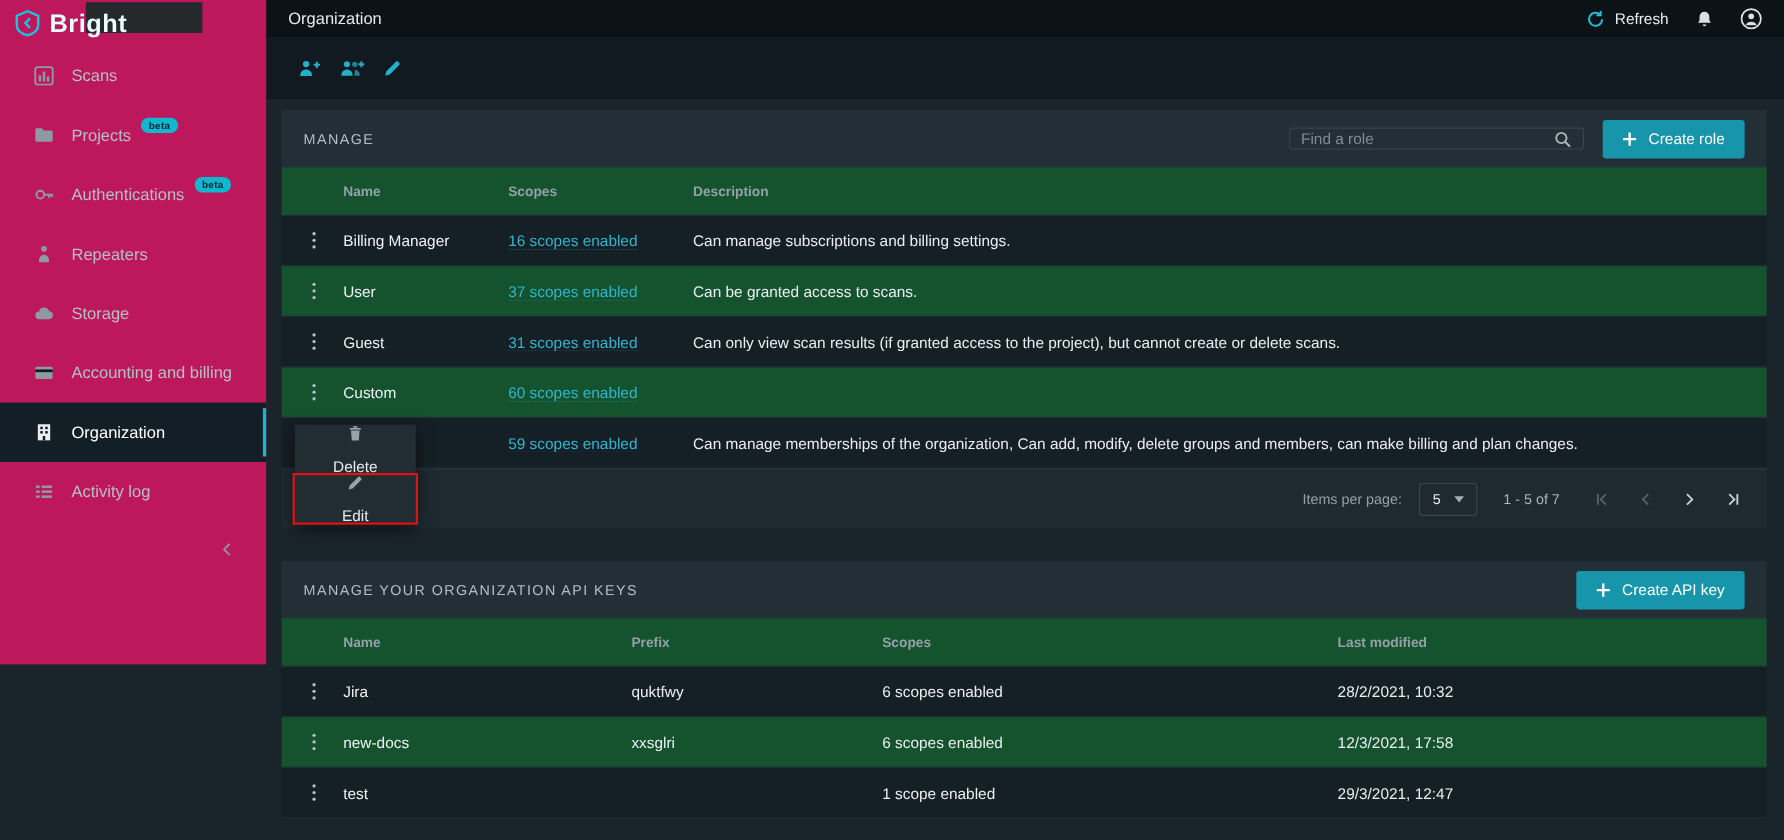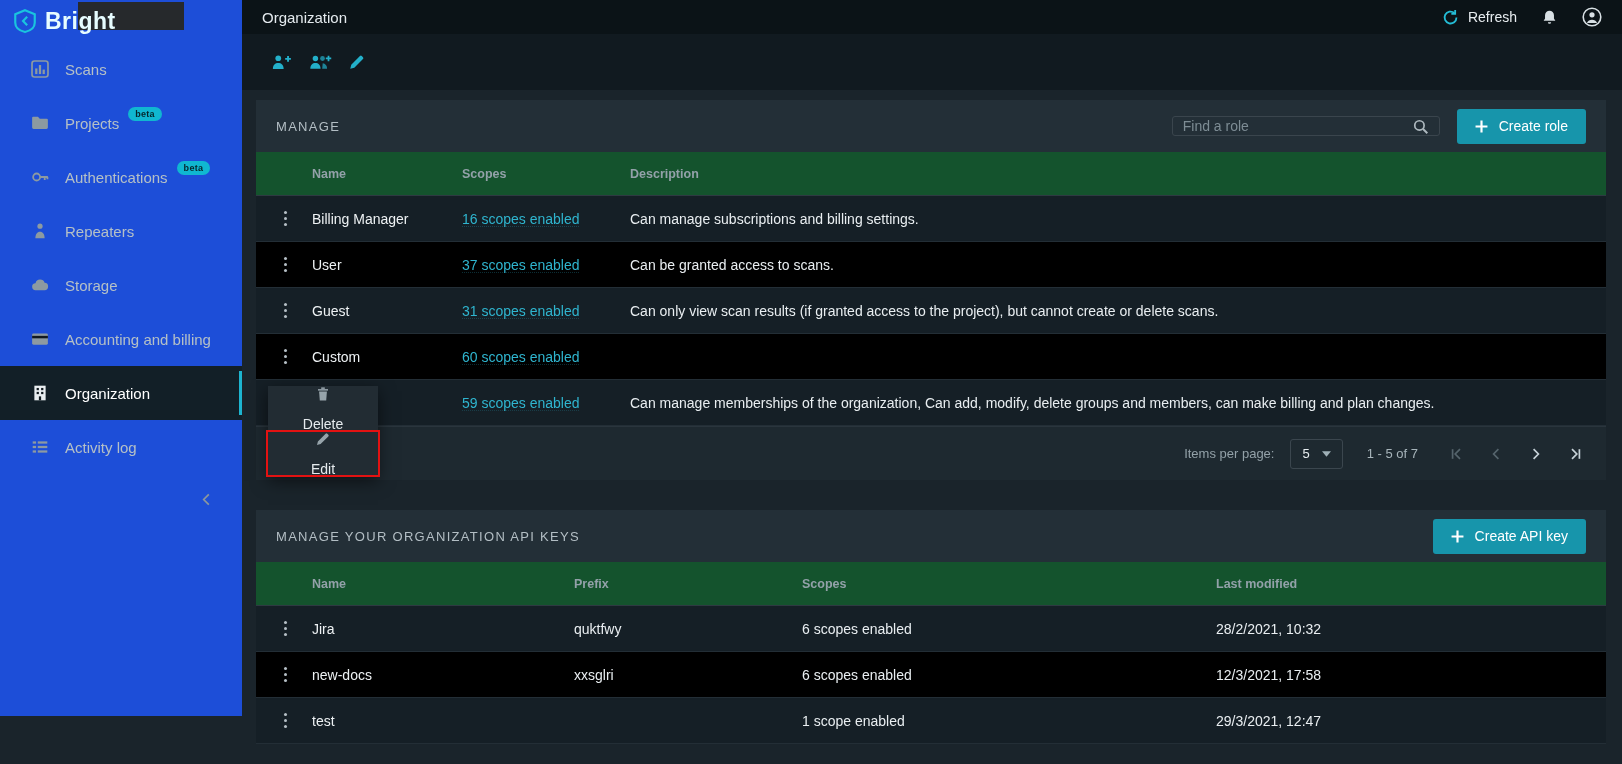--- a/index.html
+++ b/index.html
@@ -1,20 +1,20 @@
 <!DOCTYPE html>
 <html><head>
 <meta charset="utf-8">
 <style>
   * { margin:0; padding:0; box-sizing:border-box; }
   html,body { width:1622px; height:764px; overflow:hidden; background:#1a242b;
     font-family:"Liberation Sans", sans-serif; color:#e9eef1; position:relative; }
 
   
-  .sidebar { position:absolute; left:0; top:0; width:242px; height:716px; background:#1d4ed8; z-index:10; }
+  .sidebar { position:absolute; left:0; top:0; width:242px; height:604px; background:#be185d; z-index:10; }
   .logo-row { position:relative; height:42px; display:flex; align-items:center; padding:0 12px; }
   .redacted { position:absolute; left:78px; top:2px; width:106px; height:28px; background:#26292c; z-index:0; }
   .logo-icon { position:relative; z-index:1; display:flex; color:#1ac4de; }
   .logo-text { position:relative; z-index:1; margin-left:7px; font-size:23px; font-weight:600; color:#e7fdff; letter-spacing:.5px; }
   .nav-item { position:relative; display:flex; align-items:center; height:54px; padding:0 18px 0 30px;
     color:#b5c0c6; font-size:15px; cursor:pointer; }
   .nav-item .nicon { width:20px; height:20px; margin-right:15px; color:#8d9aa1; display:flex; align-items:center; justify-content:center; }
   .nav-item.active { color:#ffffff; background:#121f27; }
   .nav-item.active .nicon { color:#e9eef1; }
   .nav-item.active::after { content:""; position:absolute; right:0; top:5px; bottom:5px; width:3px; background:#1db4cf; }
@@ -49,21 +49,21 @@
   .search-box input::placeholder { color:#7d8c94; }
   .search-box .sicon { color:#aeb9bf; display:flex; }
   .btn-primary { display:flex; align-items:center; gap:11px; background:#1795ab; color:#fff; font-size:14px;
     height:35px; padding:0 18px; border:none; border-radius:3px; cursor:pointer; font-family:inherit; }
   .btn-primary .picon { display:flex; }
 
   
   .t-head { display:grid; height:44px; align-items:center; background:#14532d;
     border-bottom:1px solid #2e3a42; color:#93a1a9; font-size:12.5px; font-weight:bold; }
   .t-row { display:grid; height:46px; align-items:center; font-size:14px; border-bottom:1px solid #232e36; }
-  .row-a { background:#151f26; } .row-b { background:#000000; }
+  .row-a { background:#151f26; } .row-b { background:#14532d; }
   .roles-grid { grid-template-columns:56px 150px 168px 1fr; }
   .api-grid   { grid-template-columns:56px 262px 228px 414px 1fr; }
   .cell { padding-right:14px; overflow:hidden; white-space:nowrap; text-overflow:ellipsis; }
   .cell.name { font-weight:500; color:#eef2f4; }
   .kebab-btn { width:30px; height:30px; margin-left:14px; display:flex; align-items:center; justify-content:center;
     cursor:pointer; color:#b6c0c6; }
   .kebab-dots { width:3px; height:3px; border-radius:50%; background:currentColor;
     box-shadow:0 -6px 0 currentColor, 0 6px 0 currentColor; }
   .scopes-link { color:#2fb5cf; text-decoration:underline dotted; text-underline-offset:3px; cursor:pointer; }
 

